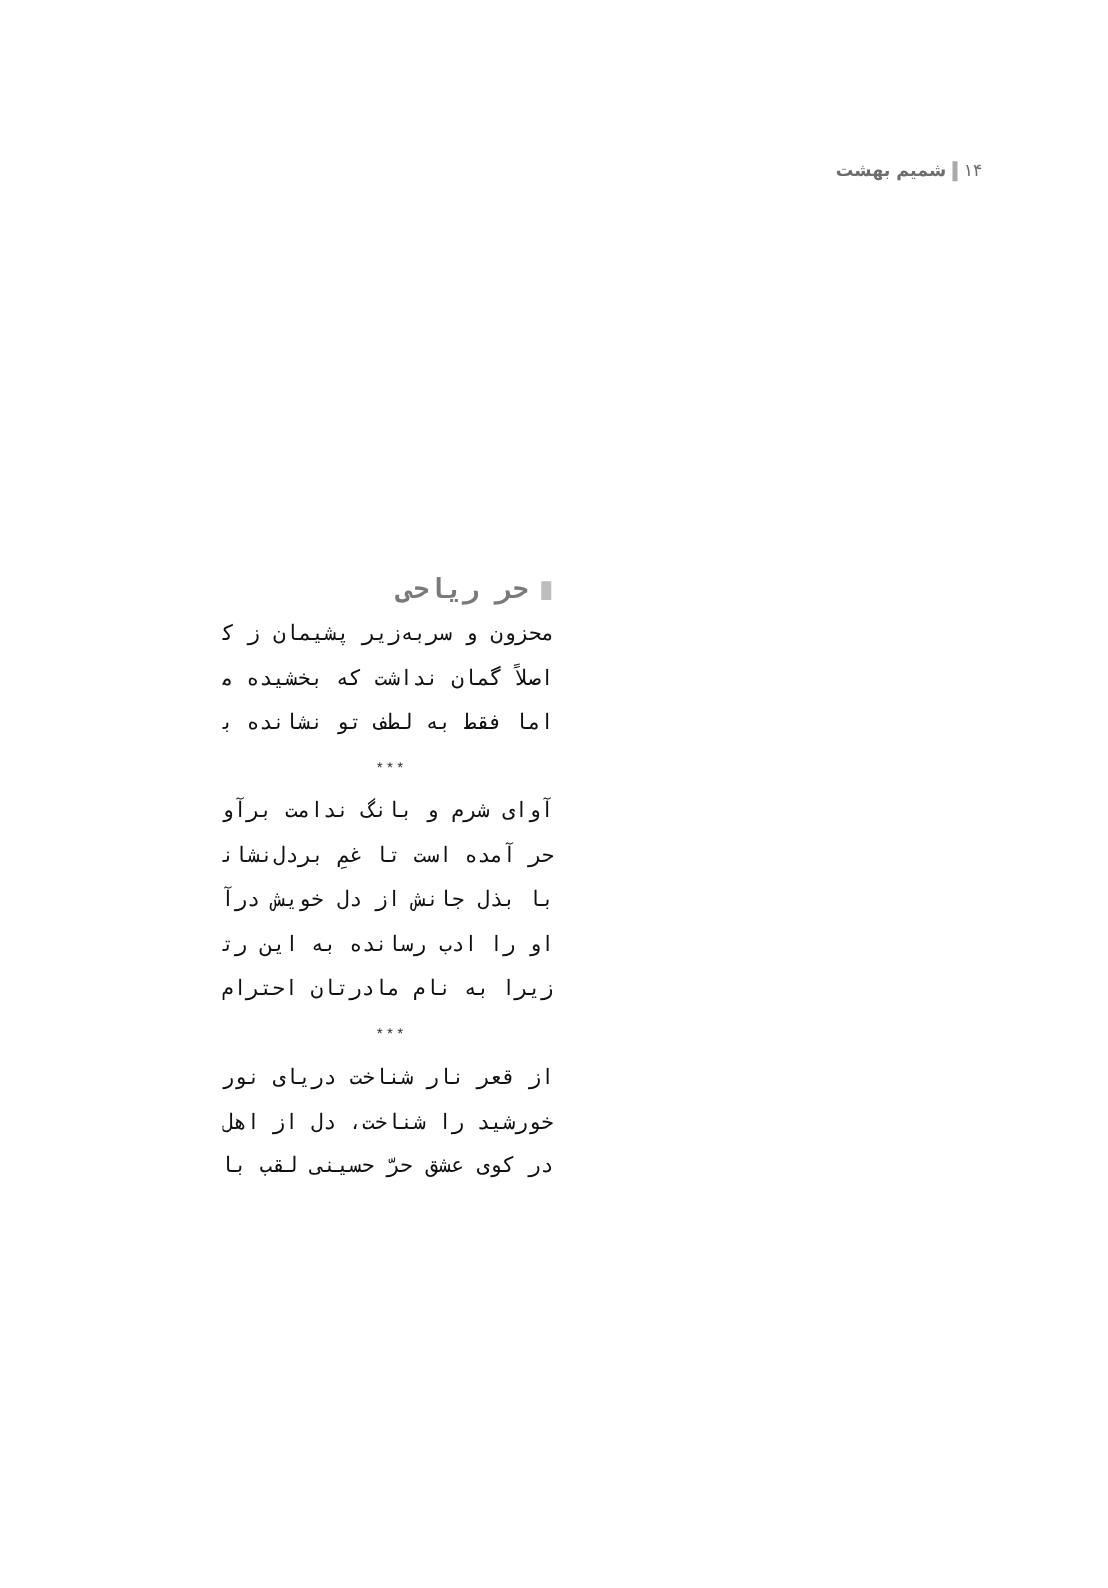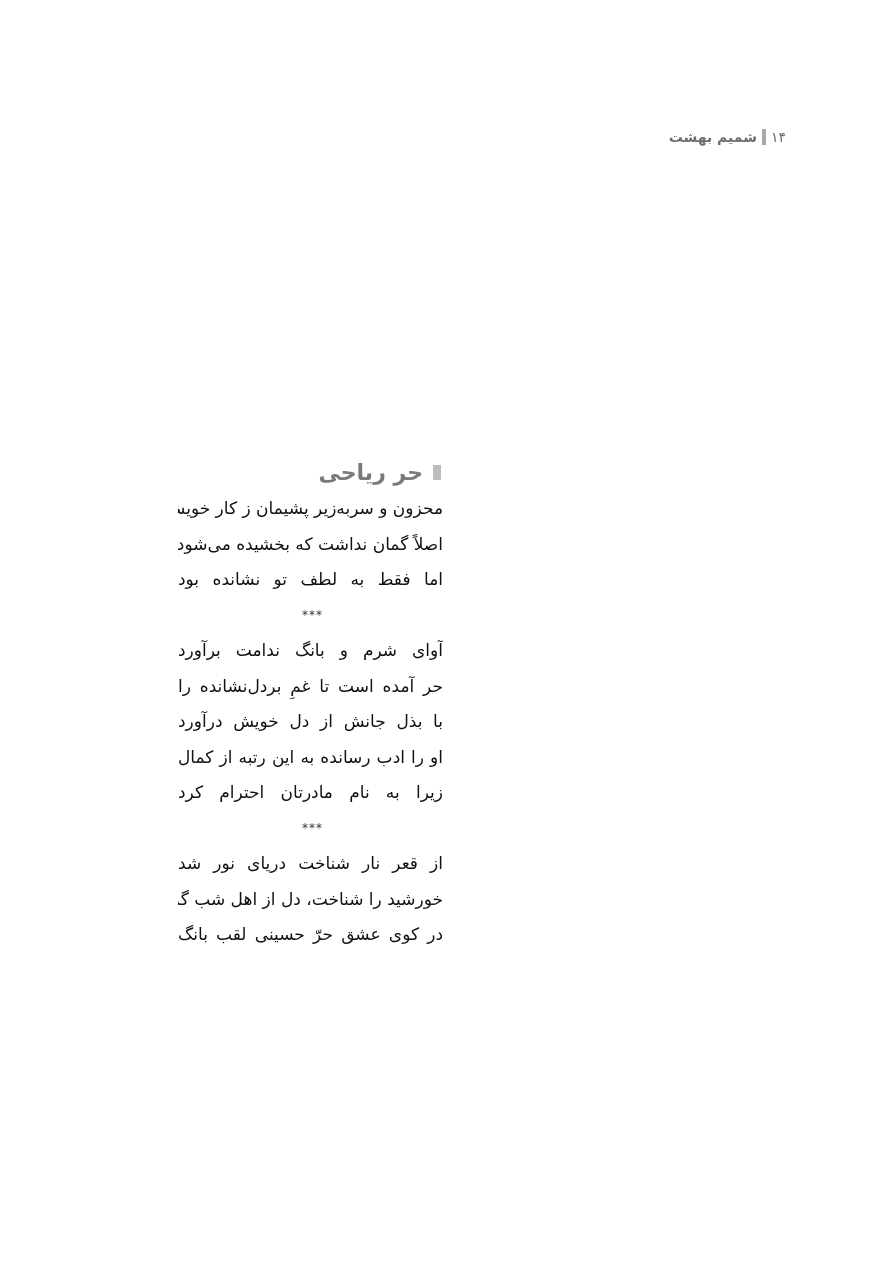--- a/index.html
+++ b/index.html
@@ -36,20 +36,21 @@
       width: 4px;
       height: 16px;
       background: #a9a9a9;
     }
     .poem {
       position: absolute;
       top: 455px;
       left: 178px;
       width: 265px;
       direction: rtl;
+      font-family: Liberation Mono, monospace;
     }
     .poem-title {
       display: flex;
       align-items: center;
       gap: 10px;
       height: 34px;
       margin-bottom: 2px;
       padding-right: 2px;
     }
     .poem-title .bullet {

